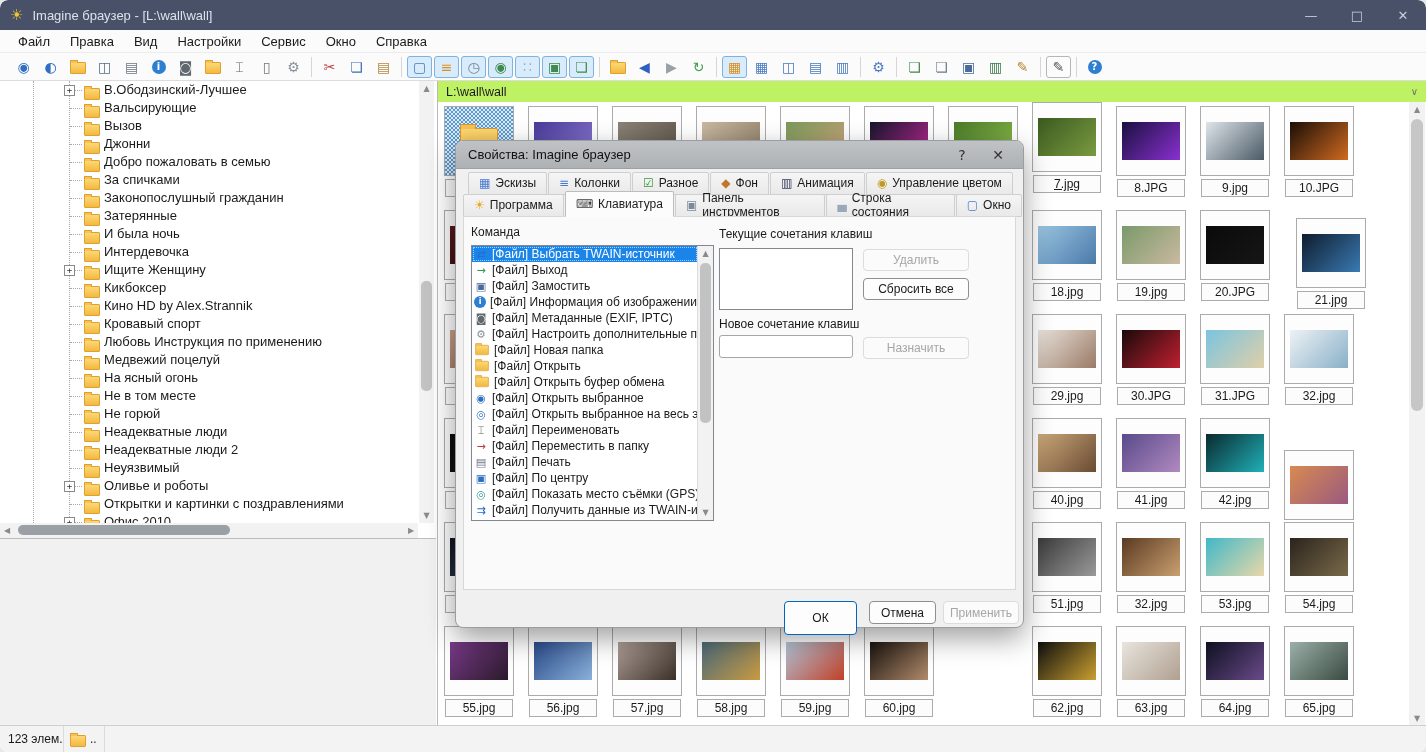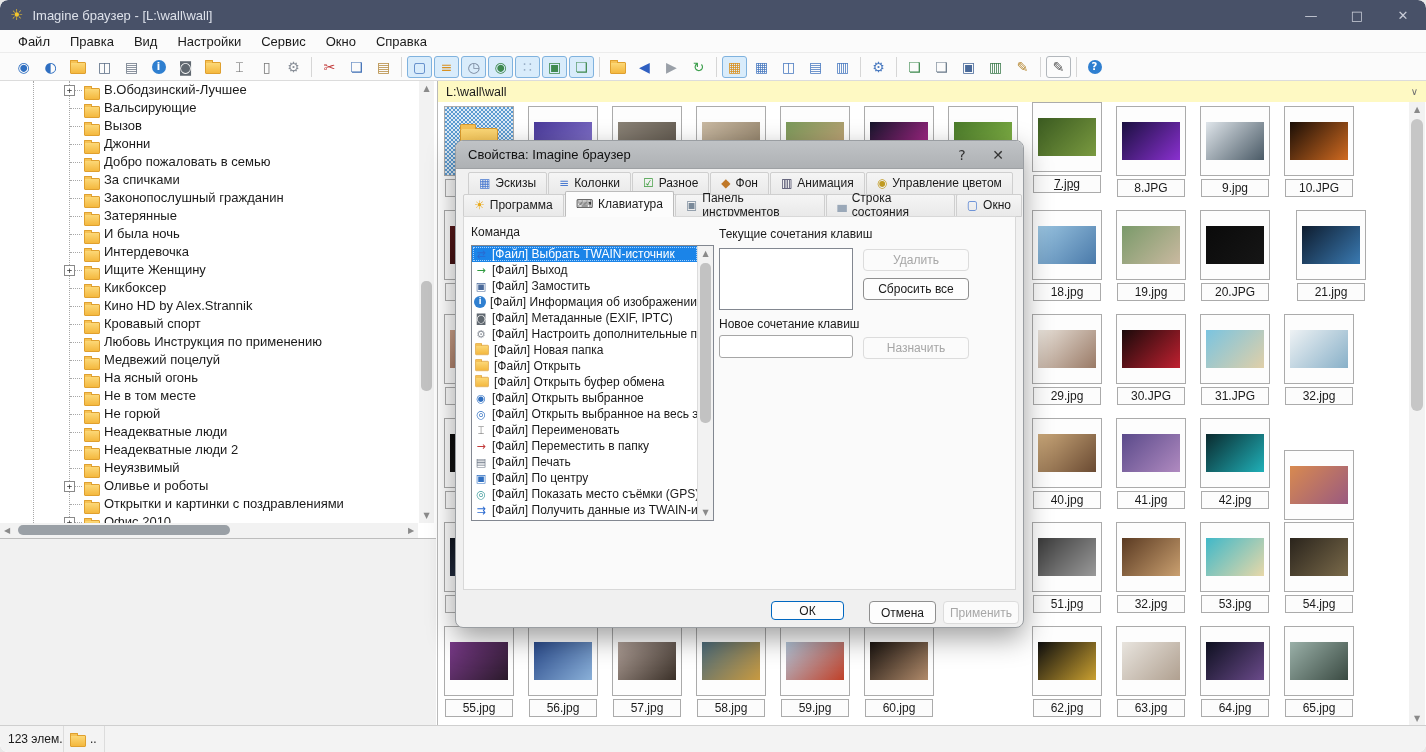--- a/index.html
+++ b/index.html
@@ -57,21 +57,21 @@
                 color:#8a8a8a;font-size:8px;font-family:"DejaVu Sans",sans-serif;}
   .tree-vscroll{right:2px;top:0;width:15px;height:442px;}
   .tree-vscroll .thumb{position:absolute;left:2px;width:11px;top:200px;height:110px;background:#c2c2c2;border-radius:5px;}
   .tree-hscroll{position:absolute;left:0;top:442px;width:418px;height:15px;background:#f2f2f2;}
   .tree-hscroll .h-arrow{position:absolute;top:0;bottom:0;width:14px;display:flex;align-items:center;justify-content:center;
                 color:#8a8a8a;font-size:8px;}
   .tree-hscroll .thumb{position:absolute;left:18px;top:2px;width:212px;height:10px;background:#9aa0a6;border-radius:5px;}
   .bottom-pane{position:absolute;left:0;top:457px;right:0;bottom:0;background:#f1f1f1;border-top:1px solid #bdbdbd;}
 
   .content-panel{position:absolute;left:437px;top:0;right:0;bottom:0;border-left:1px solid #b9b9b9;background:#fff;}
-  .address-bar{position:absolute;left:0;top:0;right:0;height:21px;background:#fef9c3;border-bottom:1px solid #c6c6c6;
+  .address-bar{position:absolute;left:0;top:0;right:0;height:21px;background:#bef264;border-bottom:1px solid #c6c6c6;
                display:flex;align-items:center;}
   .address-text{margin-left:8px;font-size:12.5px;}
   .address-chevron{position:absolute;right:8px;color:#707070;font-size:10px;font-family:"DejaVu Sans",sans-serif;}
   .grid-area{position:absolute;left:0;top:21px;right:0;bottom:0;overflow:hidden;background:#fff;}
   .thumb-cell{position:absolute;width:70px;}
   .thumb-box{width:70px;height:70px;border:1px solid #ababab;background:#fdfdfd;box-sizing:border-box;
              display:flex;align-items:center;justify-content:center;}
   .thumb-img{width:58px;height:38px;}
   .thumb-box.sel{background-image:
       linear-gradient(45deg,#5a9ad0 25%,transparent 25%,transparent 75%,#5a9ad0 75%),
@@ -128,21 +128,21 @@
   .cmd-vscroll .thumb{position:absolute;left:2px;width:11px;top:17px;height:160px;background:#c2c2c2;border-radius:5px;}
   .shortcut-box{position:absolute;left:263px;top:107px;width:134px;height:62px;background:#fff;border:1px solid #828790;box-sizing:border-box;}
   .shortcut-input{position:absolute;left:263px;top:194px;width:134px;height:23px;background:#fff;border:1px solid #a6a6a6;
        border-radius:3px;box-sizing:border-box;font-size:12px;padding:0 5px;font-family:"Liberation Sans",sans-serif;}
   .btn{display:flex;align-items:center;justify-content:center;font-size:12px;background:#fdfdfd;border:1px solid #8f8f8f;
        border-radius:4px;box-sizing:border-box;color:#1a1a1a;}
   .btn.disabled{border-color:#dcdcdc;color:#a6a6a6;background:#fbfbfb;}
   .btn-remove{position:absolute;left:407px;top:108px;width:106px;height:22px;}
   .btn-reset{position:absolute;left:407px;top:137px;width:106px;height:22px;}
   .btn-assign{position:absolute;left:407px;top:196px;width:106px;height:22px;}
-  .btn-ok{position:absolute;left:315px;top:460px;width:73px;height:19px;border:1.5px solid #0067c0;}
+  .btn-ok{position:absolute;left:328px;top:460px;width:73px;height:34px;border:1.5px solid #0067c0;}
   .btn-cancel{position:absolute;left:413px;top:460px;width:67px;height:23px;}
   .btn-apply{position:absolute;left:487px;top:460px;width:76px;height:23px;}
 </style>
 </head>
 <body>
 
 <div class="win">
 
   <div class="titlebar">
     <span class="app-ico">☀</span>
@@ -462,21 +462,21 @@
               <div class="thumb-img" style="background: linear-gradient(135deg, rgb(122, 154, 106), rgb(202, 185, 160));"></div>
             </div>
             <div class="thumb-label">19.jpg</div>
           </div>
           <div class="thumb-cell" style="left: 762px; top: 108px;">
             <div class="thumb-box">
               <div class="thumb-img" style="background: linear-gradient(135deg, rgb(10, 10, 10), rgb(22, 22, 22));"></div>
             </div>
             <div class="thumb-label">20.JPG</div>
           </div>
-          <div class="thumb-cell" style="left: 846px; top: 108px; padding-left: 12px;">
+          <div class="thumb-cell" style="left: 846px; top: 116px; padding-left: 12px;">
             <div class="thumb-box">
               <div class="thumb-img" style="background: linear-gradient(135deg, rgb(14, 28, 46), rgb(58, 122, 178));"></div>
             </div>
             <div class="thumb-label">21.jpg</div>
           </div>
           <div class="thumb-cell" style="left: 6px; top: 212px;">
             <div class="thumb-box">
               <div class="thumb-img" style="background: linear-gradient(135deg, rgb(202, 160, 136), rgb(138, 90, 72));"></div>
             </div>
             <div class="thumb-label"></div>

